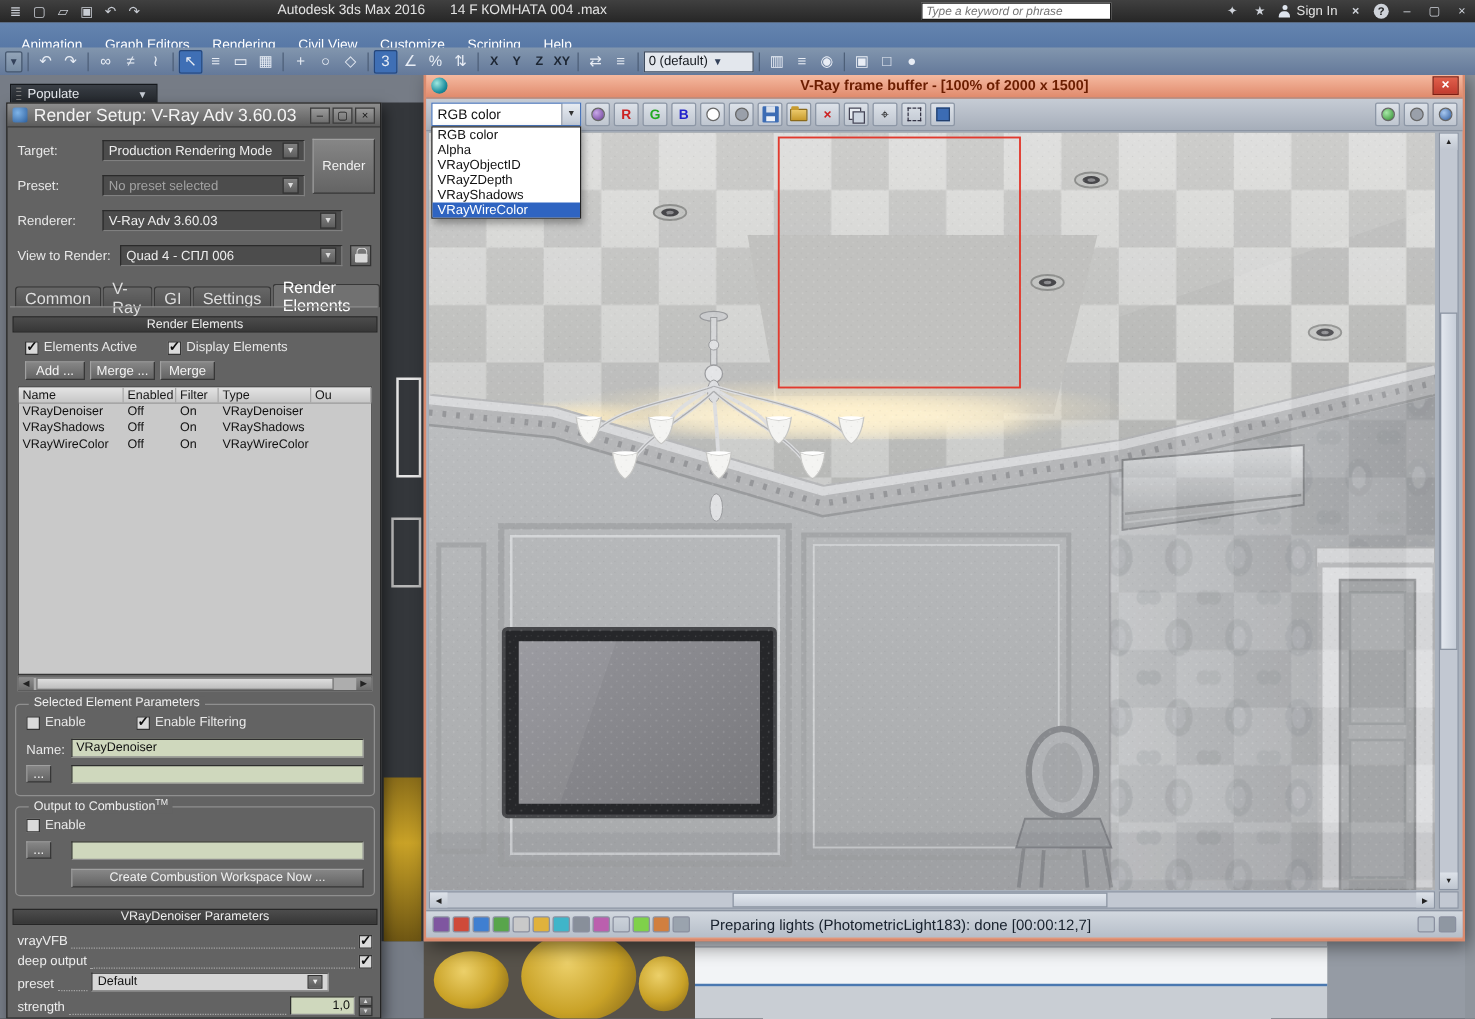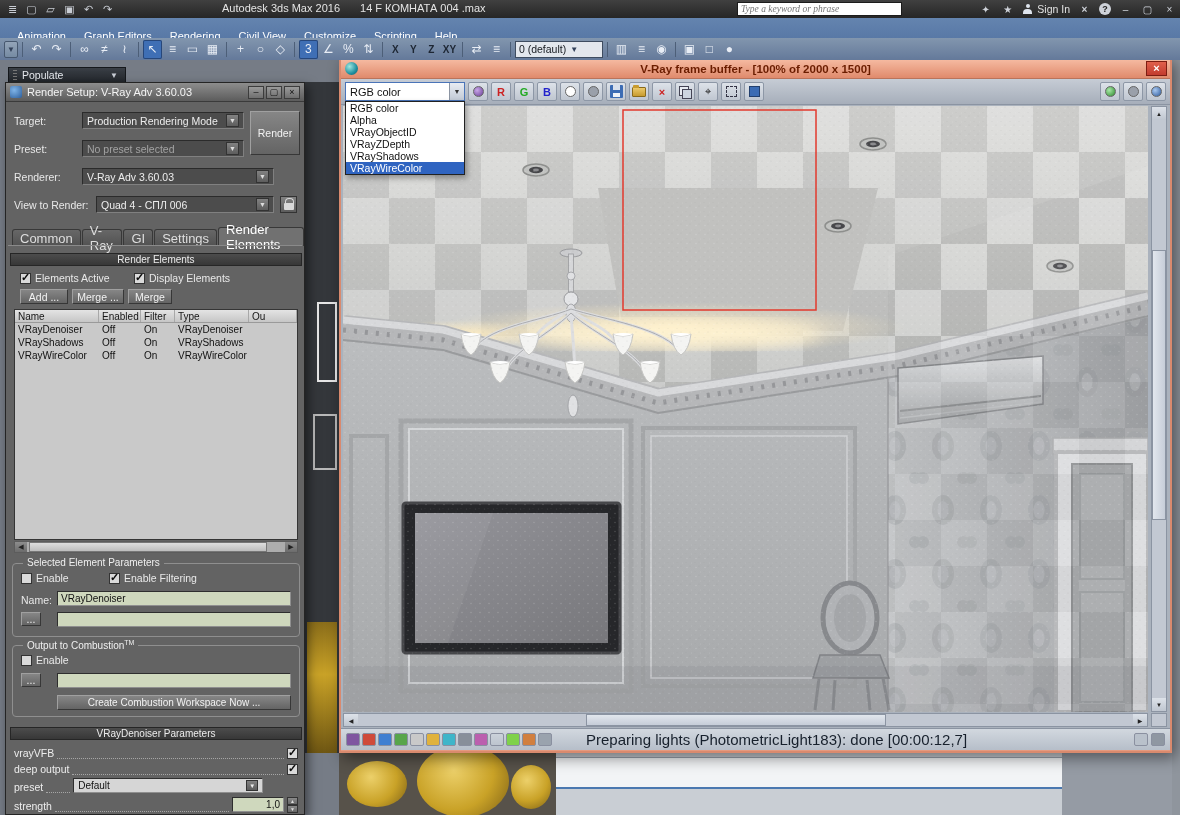--- a/index.html
+++ b/index.html
@@ -8,21 +8,21 @@
   }
   *{margin:0;padding:0;box-sizing:border-box}
   body{font-family:"Liberation Sans",sans-serif;background:#2a2a2a}
   .screen{position:relative;width:1180px;height:815px;overflow:hidden;background:#767c86;font-size:11px;color:#111}
 
   
   .titlebar{position:absolute;left:0;top:0;width:1180px;height:18px;background:linear-gradient(#404040,#262626);color:#dcdcdc;z-index:60}
   .qat{position:absolute;left:4px;top:1px;display:flex;gap:2px}
   .qat .mi{width:17px;height:16px;font-size:11px;color:#c9cdd4}
   .win-title{position:absolute;left:222px;top:2px;font-size:11px;color:#e4e4e4;display:flex;gap:20px;white-space:nowrap}
-  .search-input{position:absolute;left:737px;top:2px;width:165px;height:14px;border:1px solid #1c1c1c;background:#fff;font-size:9.5px;font-style:italic;color:#555;padding:0 3px;font-family:Liberation Serif, serif}
+  .search-input{position:absolute;left:737px;top:2px;width:152px;height:14px;border:1px solid #1c1c1c;background:#fff;font-size:9.5px;font-style:italic;color:#555;padding:0 3px;font-family:Liberation Sans, sans-serif}
   .tb-right{position:absolute;right:3px;top:1px;display:flex;align-items:center;gap:7px;height:16px}
   .tb-right .mi{width:15px;height:15px;font-size:10px;color:#cfd3da}
   .signin{display:flex;align-items:center;gap:4px;font-size:10.5px;color:#e2e2e2}
   .help-circle{width:12px;height:12px;border-radius:50%;background:#cfd3da;color:#222;font-size:9px;font-weight:bold;display:flex;align-items:center;justify-content:center}
   .x-logo{color:#7fb2e8;font-weight:bold;font-size:11px}
 
   
   .menubar{position:absolute;left:0;top:18px;width:1180px;height:36px;background:linear-gradient(#6484af,var(--menubar-blue));display:flex;align-items:center;color:#fff;z-index:60;padding-left:8px}
   .menu-item{padding:0 9px;font-size:11px;white-space:nowrap}
 
@@ -66,21 +66,21 @@
   .gold{position:absolute;border-radius:50%;background:radial-gradient(circle at 40% 35%,#ecd06a,#c9a227 55%,#7c5f16)}
   .g1{left:8px;top:8px;width:60px;height:46px}.g2{left:78px;top:-8px;width:92px;height:72px}.g3{left:172px;top:12px;width:40px;height:44px}
   .strip-light{position:absolute;left:556px;top:753px;width:506px;height:62px;background:#c9ced4;z-index:4}
   .strip-light .band{position:absolute;left:0;top:4px;height:32px;width:100%;background:#f2f4f6;border-top:1px solid #9aa2ac;border-bottom:2px solid #4a78b0}
   .strip-right{position:absolute;left:1062px;top:753px;width:118px;height:62px;background:#959ba4;z-index:4}
   .strip-farright{position:absolute;left:1172px;top:57px;width:8px;height:758px;background:#8f959d;z-index:4}
 
   
   .render-setup{position:absolute;left:5px;top:82px;width:300px;height:733px;background:#636363;border:1px solid #242424;box-shadow:3px 4px 10px rgba(0,0,0,.5);color:#e9e9e9;z-index:30;font-size:10.5px}
   .rs-titlebar{position:absolute;left:0;top:0;width:100%;height:19px;background:linear-gradient(#8d8d8d,#5c5c5c);display:flex;align-items:center;padding:0 4px;gap:5px;border-bottom:1px solid #3a3a3a}
-  .rs-title{font-size:11px;color:#f4f4f4;white-space:nowrap}
+  .rs-title{font-size:14px;color:#f4f4f4;white-space:nowrap}
   .rs-appicon{width:12px;height:12px;background:radial-gradient(circle at 35% 35%,#7fb4e8,#2c5e9c);border-radius:2px;flex:none}
   .rs-winbtns{margin-left:auto;display:flex;gap:2px}
   .rs-winbtn{width:16px;height:13px;background:linear-gradient(#9a9a9a,#6f6f6f);border:1px solid #3c3c3c;color:#111;font-size:9px;display:flex;align-items:center;justify-content:center}
   .rs-label{position:absolute;color:#e8e8e8}
   .df{position:absolute;height:17px;background:#4c4c4c;border:1px solid;border-color:#2b2b2b #808080 #808080 #2b2b2b;color:#ededed;display:flex;align-items:center;padding:0 4px;font-size:10.5px}
   .df .dfa{margin-left:auto;width:13px;height:13px;background:linear-gradient(#828282,#5d5d5d);border:1px solid #333;display:flex;align-items:center;justify-content:center;color:#ddd;font-size:7px}
   .df.muted{color:#a3a3a3}
   .rsbtn{background:linear-gradient(#868686,#646464);border:1px solid;border-color:#a0a0a0 #373737 #373737 #a0a0a0;color:#f2f2f2;font-size:10.5px;display:flex;align-items:center;justify-content:center}
   .lockbtn{position:absolute;width:17px;height:17px;display:flex;align-items:center;justify-content:center;background:linear-gradient(#828282,#5d5d5d);border:1px solid #333}
   .lock{position:relative;width:10px;height:7px;background:#d9d9d9;border-radius:1px;margin-top:4px}
@@ -146,21 +146,21 @@
   .vfb-canvas{position:absolute;left:2px;top:27px;width:805px;height:606px;background:#9a9da0;overflow:hidden}
   .vscroll{position:absolute;left:810px;top:27px;width:16px;height:606px;background:#c2c8d2;border:1px solid #8b94a2;display:flex;flex-direction:column}
   .vscroll .sb-btn{width:100%;height:13px;background:linear-gradient(#dde2e9,#bfc6d0);font-size:6px}
   .vthumb{margin-top:130px;width:100%;height:270px;background:linear-gradient(90deg,#e2e7ee,#c6cdd8);border:1px solid #8b94a2}
   .vfb-hscroll{position:absolute;left:2px;top:634px;width:805px;height:14px;background:#c2c8d2;border:1px solid #8b94a2;display:flex}
   .vfb-hscroll .sb-btn{width:14px;background:linear-gradient(#dde2e9,#bfc6d0);font-size:6px}
   .vfb-hthumb{margin-left:228px;width:300px;height:100%;background:linear-gradient(#e2e7ee,#c6cdd8);border:1px solid #8b94a2}
   .sb-corner{position:absolute;left:810px;top:634px;width:16px;height:14px;background:#c2c8d2;border:1px solid #8b94a2}
   .vfb-status{position:absolute;left:0;top:649px;width:100%;height:22px;background:linear-gradient(#d2d8df,#b6bec9);display:flex;align-items:center;gap:2px;padding:0 5px;border-top:1px solid #8b94a2}
   .sbi{width:14px;height:13px;border-radius:2px;border:1px solid #8a90a0;flex:none}
-  .vfb-status-text{margin-left:32px;font-size:15px;color:#17202c;white-space:nowrap}
+  .vfb-status-text{margin-left:14px;font-size:12px;color:#17202c;white-space:nowrap}
   .vfb-status-right{margin-left:auto;display:flex;gap:3px}
 
   .scene{display:block}
 </style>
 </head>
 <body>
 
 <div class="screen">
 
   <div class="titlebar">

